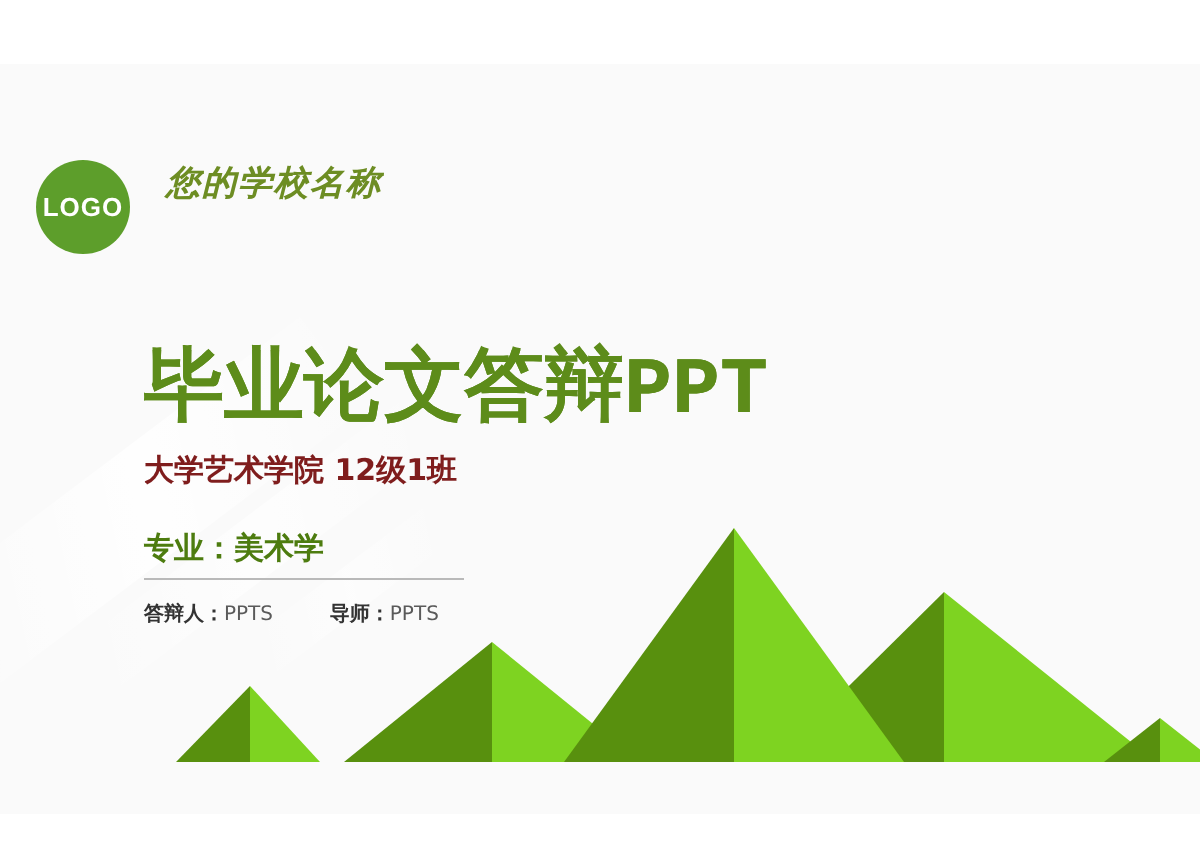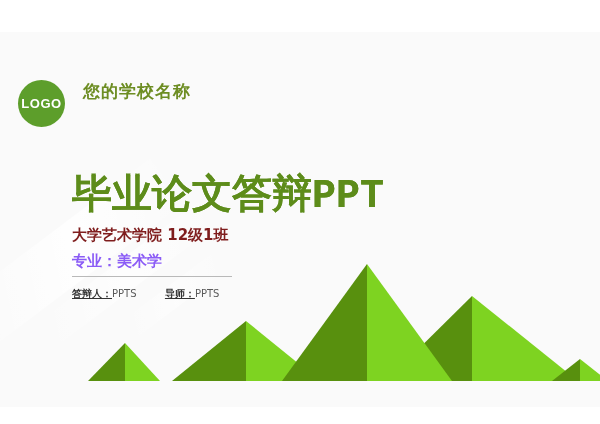--- a/index.html
+++ b/index.html
@@ -83,20 +83,21 @@
     letter-spacing: .5px;
     font-family: "Liberation Sans", sans-serif;
   }
   .school-name {
     margin-left: 18px;
     font-size: 17px;
     font-weight: bold;
     color: #6d8d23;
     letter-spacing: 1px;
     font-family: "DejaVu Sans", "Liberation Sans", sans-serif;
+    font-style: italic;
   }
 
   
   .title-block {
     position: absolute;
     left: 72px;
     top: 143px;
     z-index: 6;
   }
   .main-title {
@@ -113,44 +114,43 @@
   }
   .sub-line-1 {
     margin-top: 8px;
     font-size: 15px;
     font-weight: bold;
     color: #7f1d1d;
     white-space: nowrap;
     font-family: "DejaVu Sans", "Liberation Sans", sans-serif;
   }
   .sub-line-2 {
-    margin-top: 7px;
+    margin-top: 20px;
     font-size: 15px;
     font-weight: bold;
-    color: #8b5cf6;
+    color: #4d7c0f;
     white-space: nowrap;
     font-family: Liberation Serif, serif;
   }
   .rule {
     margin-top: 5px;
     width: 160px;
     height: 1px;
     background: #b9b9b9;
   }
   .credits {
     margin-top: 10px;
     font-size: 10px;
     color: #5a5a5a;
     white-space: nowrap;
     font-family: "DejaVu Sans", "Liberation Sans", sans-serif;
   }
   .credits .lbl {
     font-weight: bold;
     color: #333333;
-    text-decoration: underline;
   }
   .credits .gap {
     display: inline-block;
     width: 22px;
   }
 
   
   .mountains {
     position: absolute;
     left: 0;

